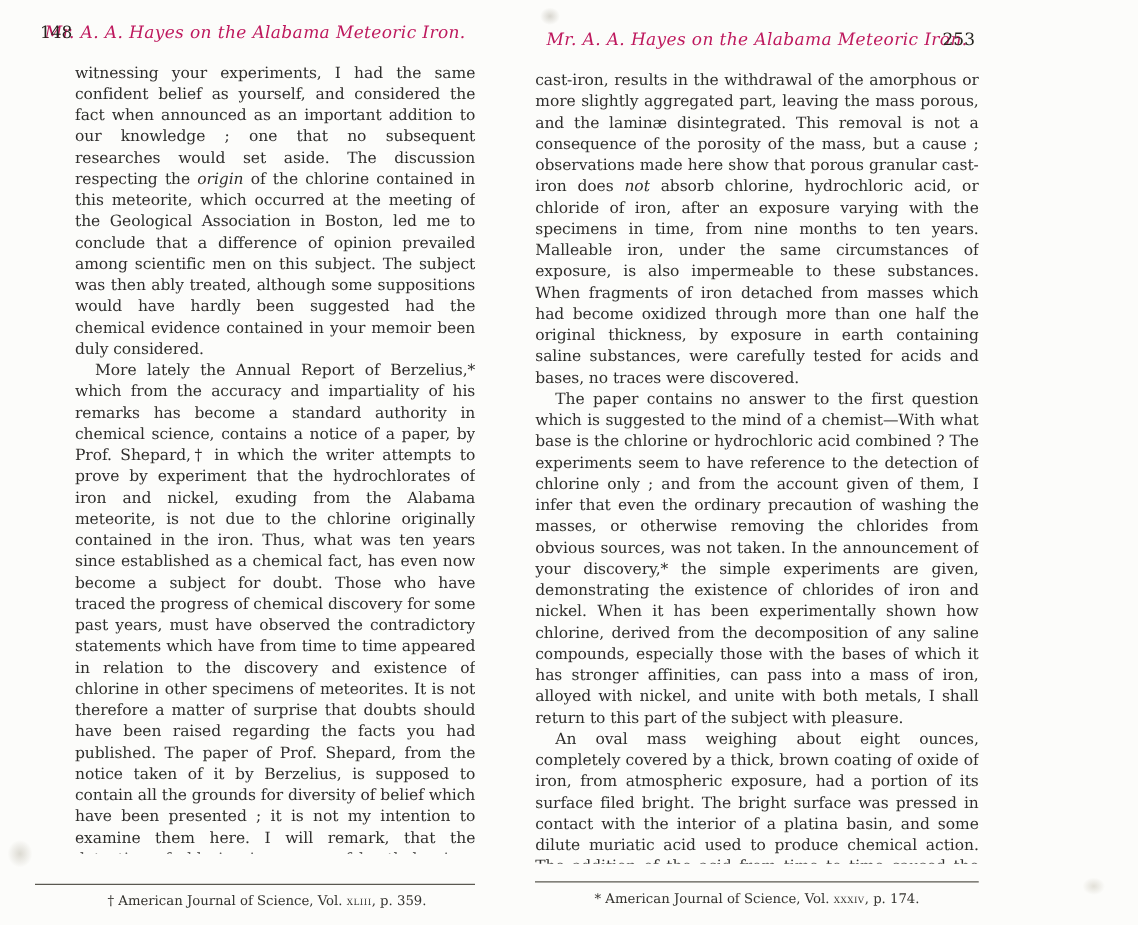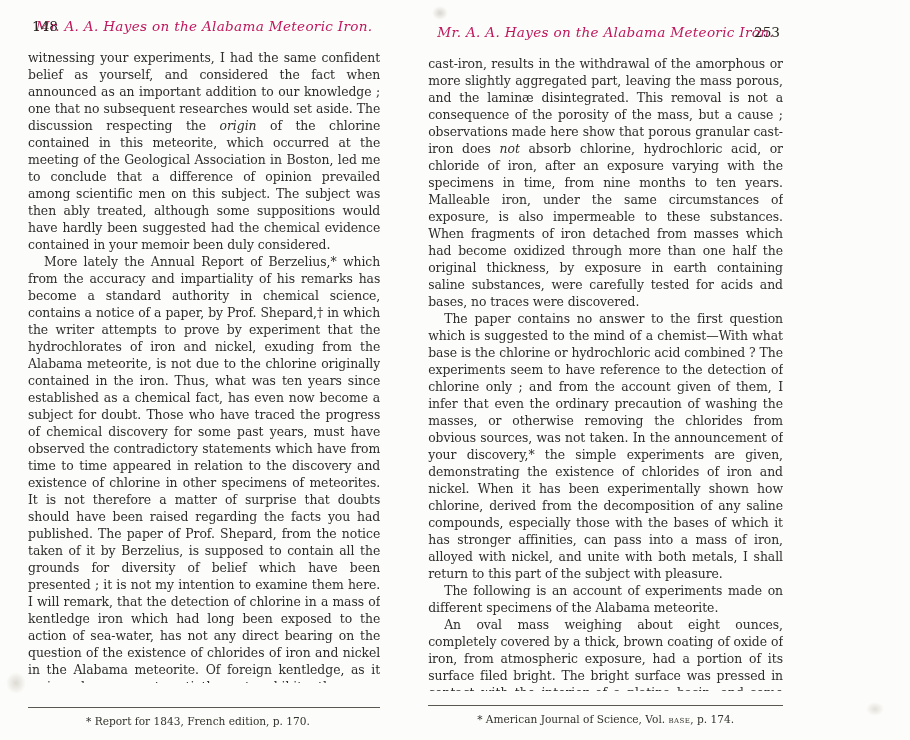--- a/index.html
+++ b/index.html
@@ -19,21 +19,21 @@
   .running-title {
     display:block; text-align:center;
     font-style:italic; font-size:13.6px; letter-spacing:0.3px; color:#be185d;
     white-space:nowrap;
   }
   .page-num { position:absolute; top:0; font-size:13.6px; color:#26251f; }
   .page-num-left  { left:4px; }
   .page-num-right { right:3px; }
 
   .body-text { font-size:12.4px; line-height:17px; text-align:justify; letter-spacing:-0.05px; overflow:hidden; }
-  .page-left  .body-text { height:634px; }
+  .page-left  .body-text { height:634px;margin-left:32px; }
   .page-right .body-text { height:636px; }
   .para { text-align:justify; }
   .para.indent { text-indent:16px; }
   .it { font-style:italic; }
   .sc { font-variant:small-caps; letter-spacing:0.4px; }
 
   .footnotes {
     position:absolute; font-size:10.6px; line-height:14.5px; color:#33322e;
     border-top:1px solid #5a5850; padding-top:6px;
   }
@@ -56,36 +56,35 @@
   <section class="page page-left">
     <header class="page-header">
       <span class="page-num page-num-left">148</span>
       <span class="running-title">Mr. A. A. Hayes on the Alabama Meteoric Iron.</span>
     </header>
     <div class="body-text" id="left-body">
         <p class="para"><span>witnessing your experiments, I had the same confident belief as yourself, and considered the fact when announced as an important addition to our knowledge ; one that no subsequent researches would set aside.  The discussion respecting the </span><span class="it">origin</span><span> of the chlorine contained in this meteorite, which occurred at the meeting of the Geological Association in Boston, led me to conclude that a difference of opinion prevailed among scientific men on this subject.  The subject was then ably treated, although some suppositions would have hardly been suggested had the chemical evidence contained in your memoir been duly considered.</span></p>
         <p class="para indent"><span>More lately the Annual Report of Berzelius,* which from the accuracy and impartiality of his remarks has become a standard authority in chemical science, contains a notice of a paper, by Prof. Shepard,† in which the writer attempts to prove by experiment that the hydrochlorates of iron and nickel, exuding from the Alabama meteorite, is not due to the chlorine originally contained in the iron.  Thus, what was ten years since established as a chemical fact, has even now become a subject for doubt.  Those who have traced the progress of chemical discovery for some past years, must have observed the contradictory statements which have from time to time appeared in relation to the discovery and existence of chlorine in other specimens of meteorites.  It is not therefore a matter of surprise that doubts should have been raised regarding the facts you had published.  The paper of Prof. Shepard, from the notice taken of it by Berzelius, is supposed to contain all the grounds for diversity of belief which have been presented ; it is not my intention to examine them here.  I will remark, that the detection of chlorine in a mass of kentledge iron which had long been exposed to the action of sea-water, has not any direct bearing on the question of the existence of chlorides of iron and nickel in the Alabama meteorite.  Of foreign kentledge, as it arrives here, one twentieth part exhibits the same fracture and structure as that of the mass described by Prof. S.  It is a common result of cooling iron suddenly in moist sand.  The action of the atmosphere, aided by the saline matters of sea-water, or highly crystalline</span></p>
       </div>
     <footer class="footnotes" id="left-footnotes">
-        <div class="footnote-line"><span>* Report for 1843, French edition, p. 170.</span></div>
+        <div class="footnote-line"><span>† American Journal of Science, Vol. </span><span class="sc">xliii</span><span>, p. 359.</span></div>
       </footer>
   </section>
 
   <section class="page page-right">
     <header class="page-header">
       <span class="running-title">Mr. A. A. Hayes on the Alabama Meteoric Iron.</span>
       <span class="page-num page-num-right">253</span>
     </header>
     <div class="body-text" id="right-body">
         <p class="para"><span>cast-iron, results in the withdrawal of the amorphous or more slightly aggregated part, leaving the mass porous, and the laminæ disintegrated.  This removal is not a consequence of the porosity of the mass, but a cause ;  observations made here show that porous granular cast-iron does </span><span class="it">not</span><span> absorb chlorine, hydrochloric acid, or chloride of iron, after an exposure varying with the specimens in time, from nine months to ten years.  Malleable iron, under the same circumstances of exposure, is also impermeable to these substances.  When fragments of iron detached from masses which had become oxidized through more than one half the original thickness, by exposure in earth containing saline substances, were carefully tested for acids and bases, no traces were discovered.</span></p>
         <p class="para indent"><span>The paper contains no answer to the first question which is suggested to the mind of a chemist—With what base is the chlorine or hydrochloric acid combined ?  The experiments seem to have reference to the detection of chlorine only ; and from the account given of them, I infer that even the ordinary precaution of washing the masses, or otherwise removing the chlorides from obvious sources, was not taken.  In the announcement of your discovery,* the simple experiments are given, demonstrating the existence of chlorides of iron and nickel.  When it has been experimentally shown how chlorine, derived from the decomposition of any saline compounds, especially those with the bases of which it has stronger affinities, can pass into a mass of iron, alloyed with nickel, and unite with both metals, I shall return to this part of the subject with pleasure.</span></p>
-        <p class="para indent"><span>The following is an account of experiments made on different specimens of the Alabama meteorite.</span></p>
         <p class="para indent"><span>An oval mass weighing about eight ounces, completely covered by a thick, brown coating of oxide of iron, from atmospheric exposure, had a portion of its surface filed bright.  The bright surface was pressed in contact with the interior of a platina basin, and some dilute muriatic acid used to produce chemical action.  The addition of the acid from time to time caused the reduction and solution of the investing coating, leaving a clean metallic surface ; after washing the mass in warm pure water, it exhibited the appearance of inlaid work, produced by the arrangement</span></p>
       </div>
     <footer class="footnotes center" id="right-footnotes">
-        <div class="footnote-line"><span>* American Journal of Science, Vol. </span><span class="sc">base</span><span>, p. 174.</span></div>
+        <div class="footnote-line"><span>* American Journal of Science, Vol. </span><span class="sc">xxxiv</span><span>, p. 174.</span></div>
       </footer>
   </section>
 
   <div class="artifact artifact-a"></div>
   <div class="artifact artifact-b"></div>
   <div class="artifact artifact-c"></div>
 </div>
 
 </body></html>

